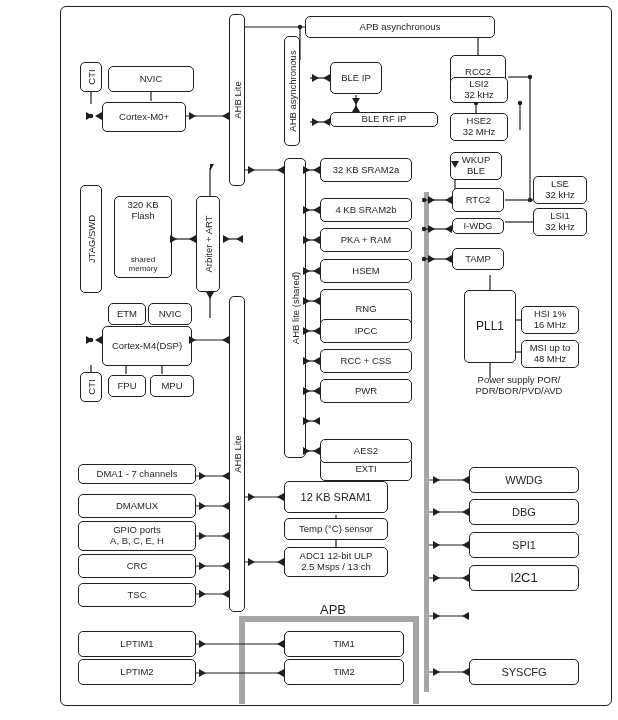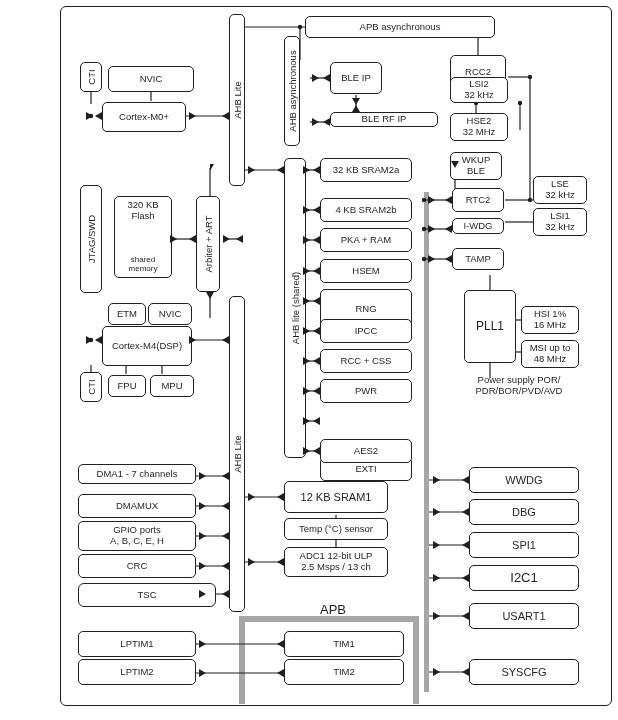--- a/index.html
+++ b/index.html
@@ -289,21 +289,21 @@
   <div class="box" style="left:78px;top:494px;width:118px;height:24px;">
     <span>DMAMUX</span>
   </div>
   <div class="box" style="left:78px;top:521px;width:118px;height:30px;flex-direction:column;white-space:pre-line;">
     <span>GPIO ports
 A, B, C, E, H</span>
   </div>
   <div class="box" style="left:78px;top:554px;width:118px;height:24px;">
     <span>CRC</span>
   </div>
-  <div class="box" style="left:78px;top:583px;width:138px;height:24px;border-radius:6px;">
+  <div class="box" style="left:78px;top:583px;width:118px;height:24px;">
     <span>TSC</span>
   </div>
 
   <div class="box" style="left:78px;top:631px;width:118px;height:26px;justify-content:center;">
     <span>LPTIM1</span>
   </div>
   <div class="box" style="left:78px;top:659px;width:118px;height:26px;">
     <span>LPTIM2</span>
   </div>
 
@@ -331,23 +331,20 @@
     <span>WWDG</span>
   </div>
   <div class="box" style="left:469px;top:499px;width:110px;height:26px;font-size:11px;">
     <span>DBG</span>
   </div>
   <div class="box" style="left:469px;top:532px;width:110px;height:26px;font-size:11px;">
     <span>SPI1</span>
   </div>
   <div class="box" style="left:469px;top:565px;width:110px;height:26px;font-size:13px;">
     <span>I2C1</span>
-  </div>
-  <div class="box" style="left:469px;top:603px;width:110px;height:26px;font-size:11px;">
-    <span>USART1</span>
   </div>
   <div class="box" style="left:469px;top:659px;width:110px;height:26px;font-size:11px;">
     <span>SYSCFG</span>
   </div>
 
   <svg class="lines">
     <g class="dot">
 
       <polygon points="229,112 222,116 229,120"></polygon>
         <polygon points="189,112 196,116 189,120"></polygon>

